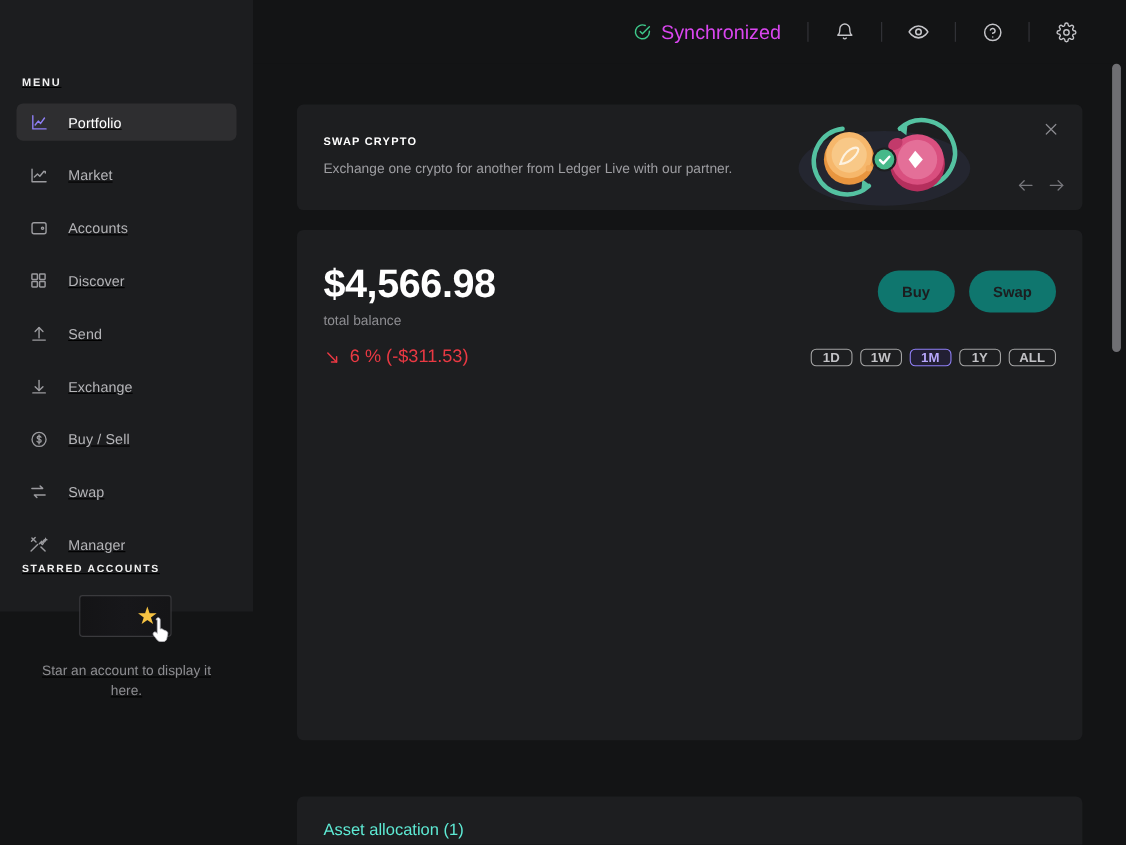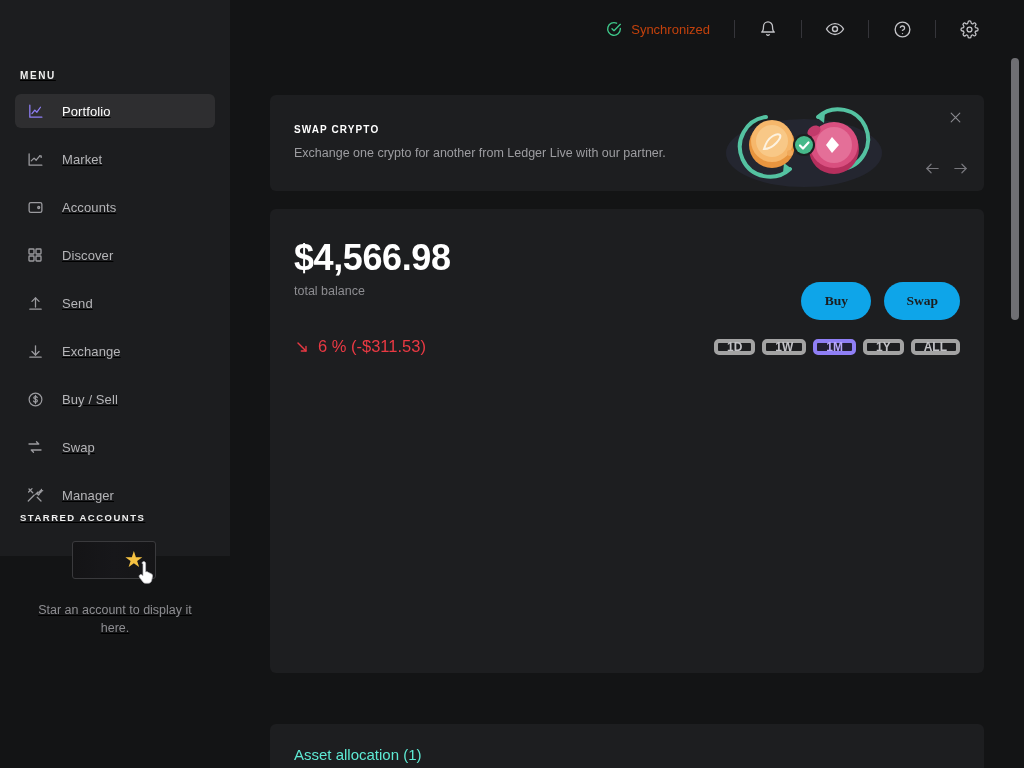--- a/index.html
+++ b/index.html
@@ -163,22 +163,22 @@
     background: #131415;
   }
 
   .sync {
     display: flex;
     align-items: center;
     gap: 9px;
     margin-right: 2px;
   }
   .sync-text {
-    font-size: 13px;
-    color: #c2410c;
+    font-size: 18px;
+    color: #d946ef;
     font-weight: 500;
   }
   .sync-icon { color: #3ec88a; display: flex; }
 
   .divider {
     width: 1px;
     height: 18px;
     background: #35353a;
     margin: 0 22px;
   }
@@ -297,28 +297,27 @@
   .pf-actions {
     display: flex;
     gap: 13px;
     margin-top: 9px;
   }
   .pill-btn {
     min-width: 70px;
     height: 38px;
     padding: 0 22px;
     border-radius: 19px;
-    background: #0ea5e9;
+    background: #0f766e;
     color: #1c1d1f;
     font-size: 13.5px;
     font-weight: 600;
     border: none;
     cursor: pointer;
-    font-family: Liberation Serif, serif;
-    margin-top: 36px;
+    font-family: Liberation Sans, sans-serif;
   }
 
   .pf-subrow {
     display: flex;
     justify-content: space-between;
     align-items: center;
     margin-top: 17px;
   }
 
   .delta {
@@ -334,21 +333,21 @@
   .ranges {
     display: flex;
     gap: 7px;
   }
   .range-btn {
     min-width: 38px;
     height: 16px;
     padding: 0 9px;
     border-radius: 5px;
     background: transparent;
-    border: 4px solid #a3a3a3;
+    border: 1px solid #a3a3a3;
     color: #c2c2c6;
     font-size: 12px;
     font-weight: bold;
     cursor: pointer;
     font-family: "Liberation Sans", sans-serif;
     display: flex;
     align-items: center;
     justify-content: center;
   }
   .range-btn.active {

